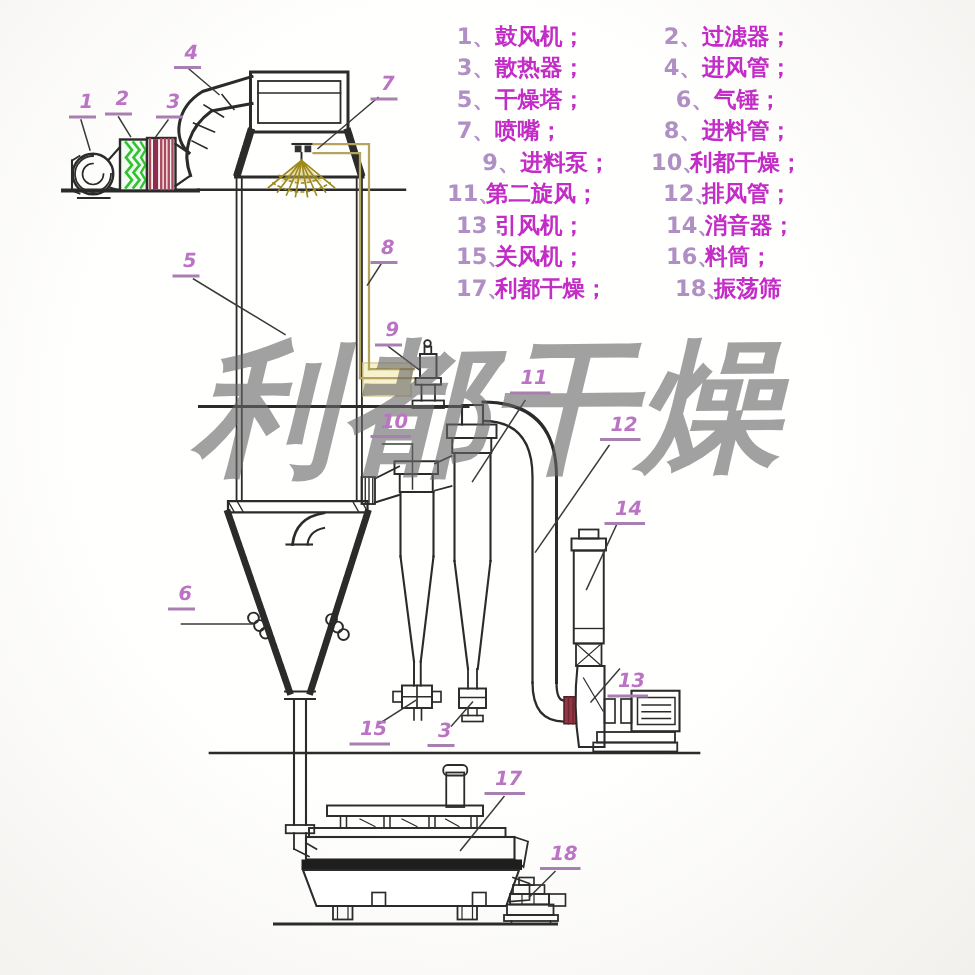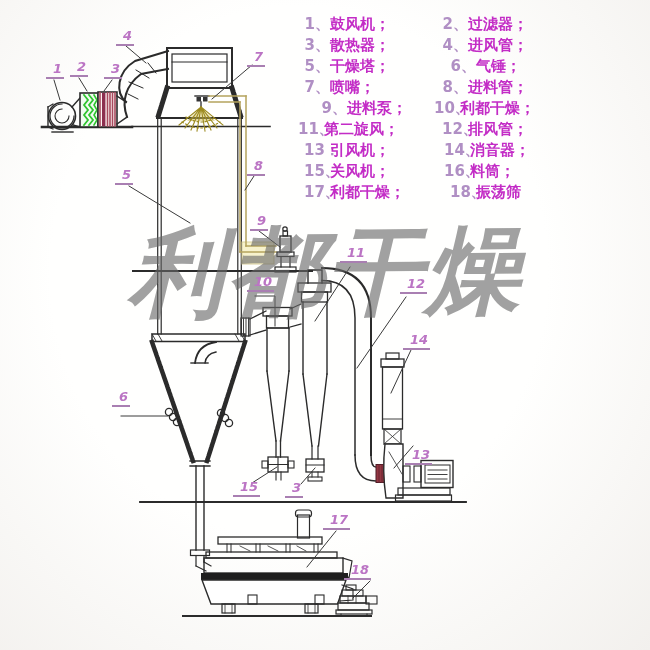--- a/index.html
+++ b/index.html
@@ -284,15 +284,15 @@
 <span class="co" style="left:247px;top:159px">8</span>
 <span class="co" style="left:250px;top:214px">9</span>
 <span class="co" style="left:247px;top:275px">10</span>
 <span class="co" style="left:340px;top:246px">11</span>
 <span class="co" style="left:400px;top:277px">12</span>
 <span class="co" style="left:405px;top:448px">13</span>
 <span class="co" style="left:403px;top:333px">14</span>
 <span class="co" style="left:233px;top:480px">15</span>
 <span class="co" style="left:285px;top:481px">3</span>
 <span class="co" style="left:323px;top:513px">17</span>
-<span class="co" style="left:344px;top:563px">18</span>
+<span class="co" style="left:360px;top:563px">18</span>
 
 </div>
 
 </body></html>

